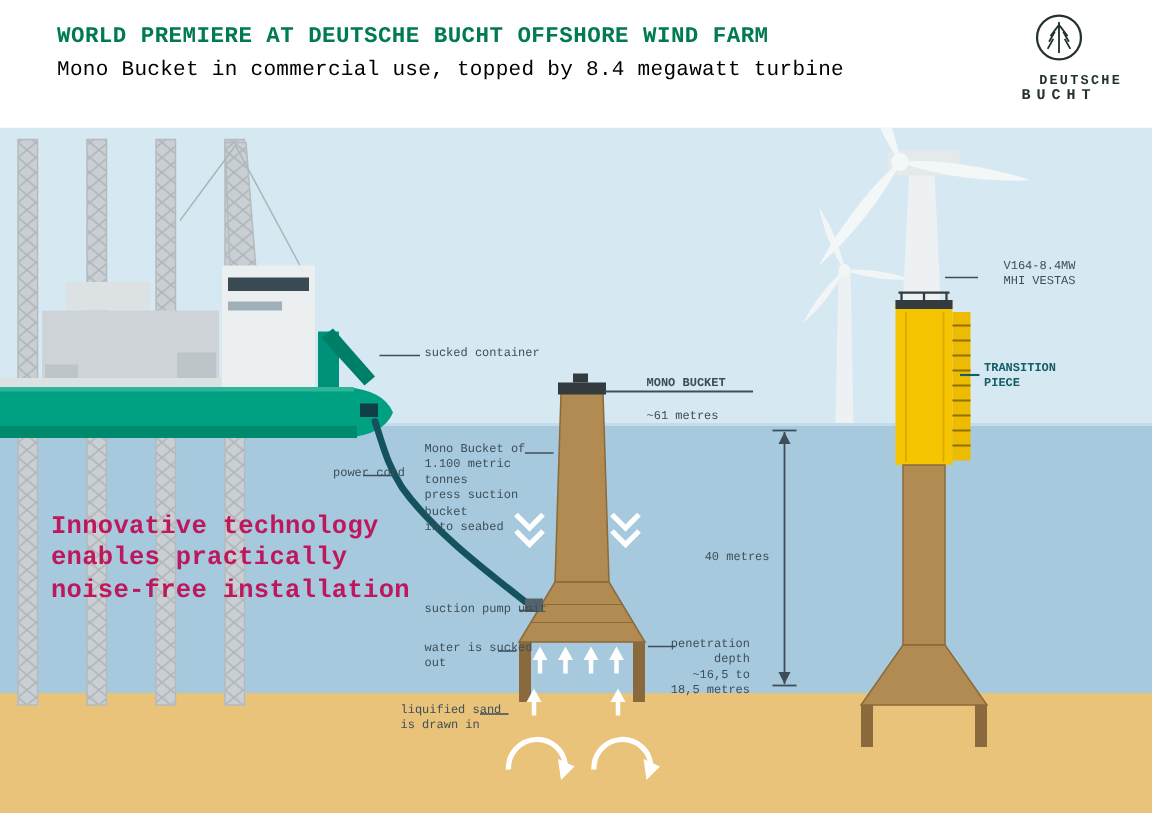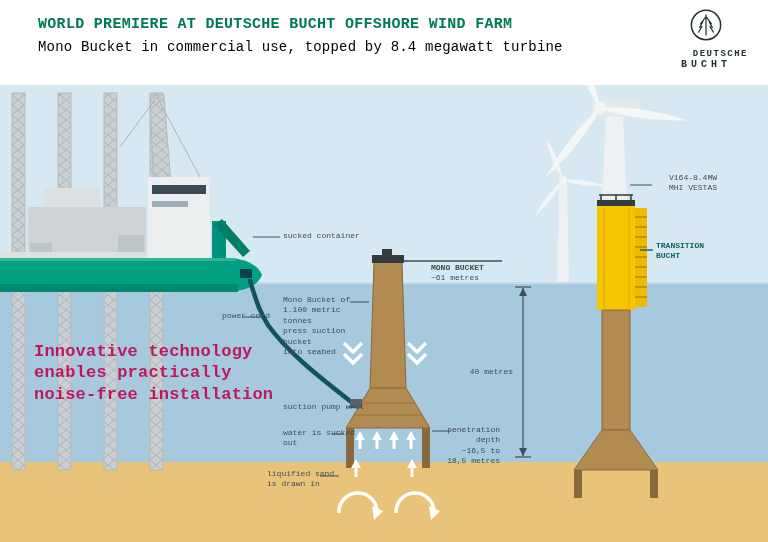--- a/index.html
+++ b/index.html
@@ -178,30 +178,30 @@
     <div class="tagline" style="top:256px;">Innovative technology
 enables practically
 noise-free installation</div>
 
     <div class="lbl" style="left:283px;top:146px;">sucked container</div>
     <div class="lbl" style="left:193px;top:226px;padding-left:29px;">power cord</div>
     <div class="lbl" style="left:283px;top:210px;width:72px;">Mono Bucket of
 1.100 metric tonnes
 press suction bucket
 into seabed</div>
-    <div class="lbl b" style="left:431px;top:178px;">MONO BUCKET</div>
+    <div class="lbl b" style="left:431px;top:166px;">MONO BUCKET</div>
     <div class="lbl" style="left:431px;top:188px;">~61 metres</div>
     <div class="lbl" style="left:283px;top:317px;">suction pump unit</div>
     <div class="lbl" style="left:283px;top:343px;">water is sucked
 out</div>
     <div class="lbl" style="left:267px;top:384px;">liquified sand
 is drawn in</div>
     <div class="lbl right" style="left:428px;top:340px;width:72px;">penetration
 depth
 ~16,5 to
 18,5 metres</div>
     <div class="lbl right" style="left:443px;top:282px;width:70px;">40 metres</div>
     <div class="lbl right" style="left:638px;top:88px;width:79px;">V164-8.4MW
 MHI VESTAS</div>
     <div class="lbl teal" style="left:656px;top:156px;">TRANSITION
-BUCHT</div>
+PIECE</div>
   </div>
 </div>
 
 </body></html>

